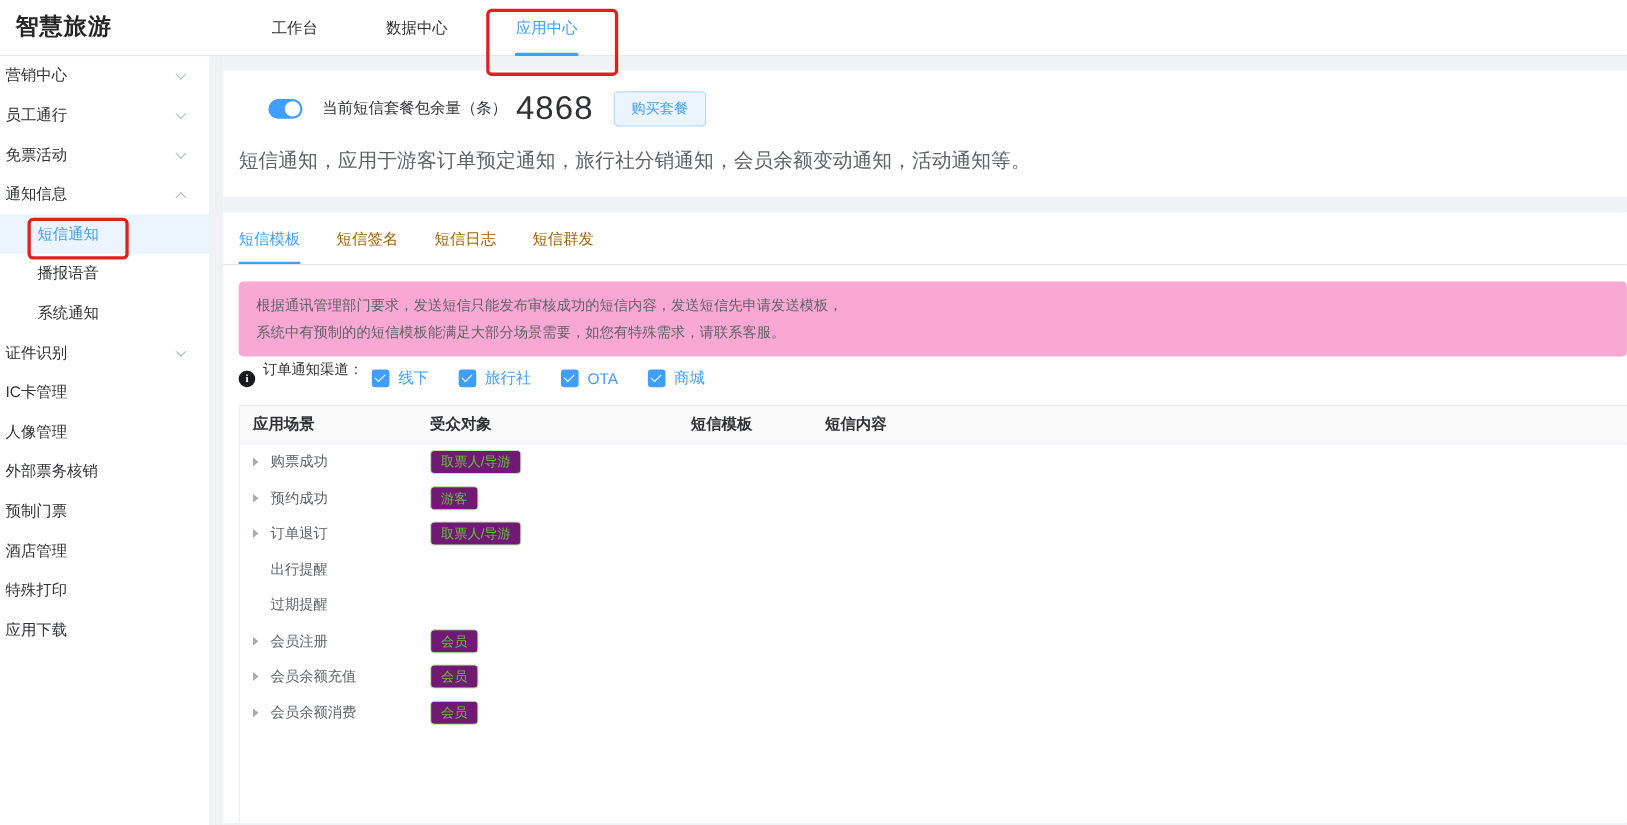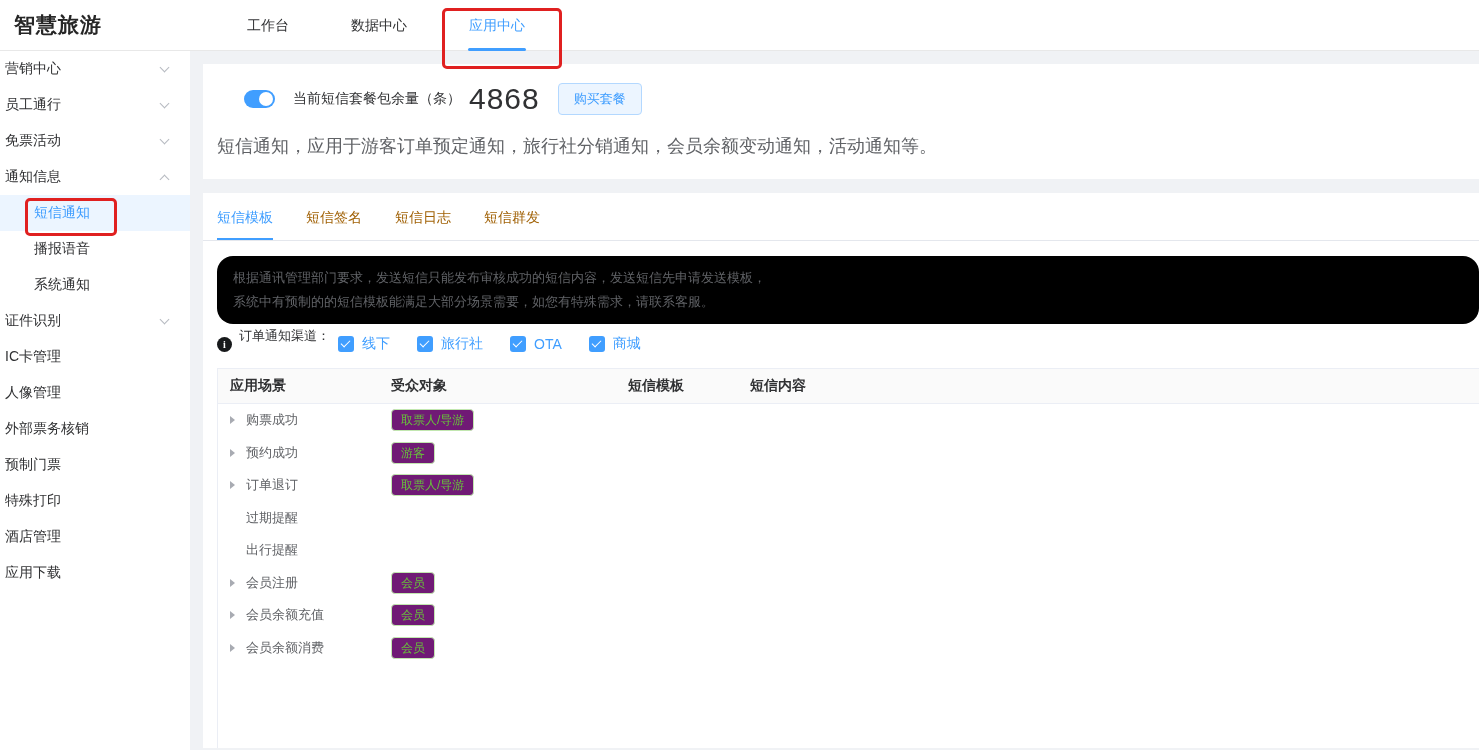--- a/index.html
+++ b/index.html
@@ -49,21 +49,21 @@
   .buy-btn { margin-left:18px; padding:6px 15px; font-size:13px; color:#409eff; background:#ecf5ff; border:1px solid #b3d8ff; border-radius:4px; cursor:pointer; font-family:"Liberation Sans",sans-serif; }
   .quota-desc { margin:19px 0 0 14px; font-size:18px; color:#606266; }
 
   
   .tabs { display:flex; gap:33px; padding-left:14px; height:48px; border-bottom:1px solid #e4e7ed; flex:none; }
   .tab { position:relative; font-size:14px; color:#a16207; line-height:48px; cursor:pointer; }
   .tab.active { color:#409eff; }
   .tab.active::after { content:""; position:absolute; left:0; right:0; bottom:0; height:2px; background:#409eff; }
 
   
-  .alert { margin:15px 0 0 14px; background:#000000; border-radius:16px; padding:10px 16px; flex:none; }
+  .alert { margin:15px 0 0 14px; background:#f9a8d4; border-radius:4px; padding:10px 16px; flex:none; }
   .alert p { font-size:13px; color:#606266; line-height:24px; }
 
   
   .channels { display:flex; align-items:center; margin:9px 0 0 14px; height:22px; flex:none; }
   .info-icon { width:15px; height:15px; border-radius:50%; background:#17191b; color:#fff; font-size:10px; font-weight:700; display:flex; align-items:center; justify-content:center; font-family:"Liberation Serif",serif; flex:none; }
   .channels-label { margin:0 8px 17px 7px; font-size:13px; color:#303133; }
   .channel { display:flex; align-items:center; margin-right:27px; cursor:pointer; }
   .checkbox { width:16px; height:16px; border-radius:3px; background:#409eff; position:relative; flex:none; }
   .checkbox::after { content:""; position:absolute; left:5px; top:2px; width:4px; height:8px; border-right:1.6px solid #fff; border-bottom:1.6px solid #fff; transform:rotate(45deg); }
   .channel-label { margin-left:8px; font-size:14px; color:#409eff; }
@@ -134,25 +134,25 @@
   </div>
     <div class="side-item">
     <span>外部票务核销</span>
 
   </div>
     <div class="side-item">
     <span>预制门票</span>
 
   </div>
     <div class="side-item">
+    <span>酒店管理</span>
+
+  </div>
+    <div class="side-item">
     <span>特殊打印</span>
-
-  </div>
-    <div class="side-item">
-    <span>酒店管理</span>
 
   </div>
     <div class="side-item">
     <span>应用下载</span>
 
   </div>
   </div>
 <div class="gutter"></div>
 <div class="content-bg"></div>
 
@@ -235,30 +235,30 @@
       <span class="arrow"></span>
       <span>订单退订</span>
     </div>
     <div><span class="tag">取票人/导游</span></div>
     <div></div>
     <div></div>
   </div>
         <div class="trow">
     <div class="cell-scene">
       <span class="arrow hidden"></span>
+      <span>出行提醒</span>
+    </div>
+    <div></div>
+    <div></div>
+    <div></div>
+  </div>
+        <div class="trow">
+    <div class="cell-scene">
+      <span class="arrow hidden"></span>
       <span>过期提醒</span>
-    </div>
-    <div></div>
-    <div></div>
-    <div></div>
-  </div>
-        <div class="trow">
-    <div class="cell-scene">
-      <span class="arrow hidden"></span>
-      <span>出行提醒</span>
     </div>
     <div></div>
     <div></div>
     <div></div>
   </div>
         <div class="trow">
     <div class="cell-scene">
       <span class="arrow"></span>
       <span>会员注册</span>
     </div>

